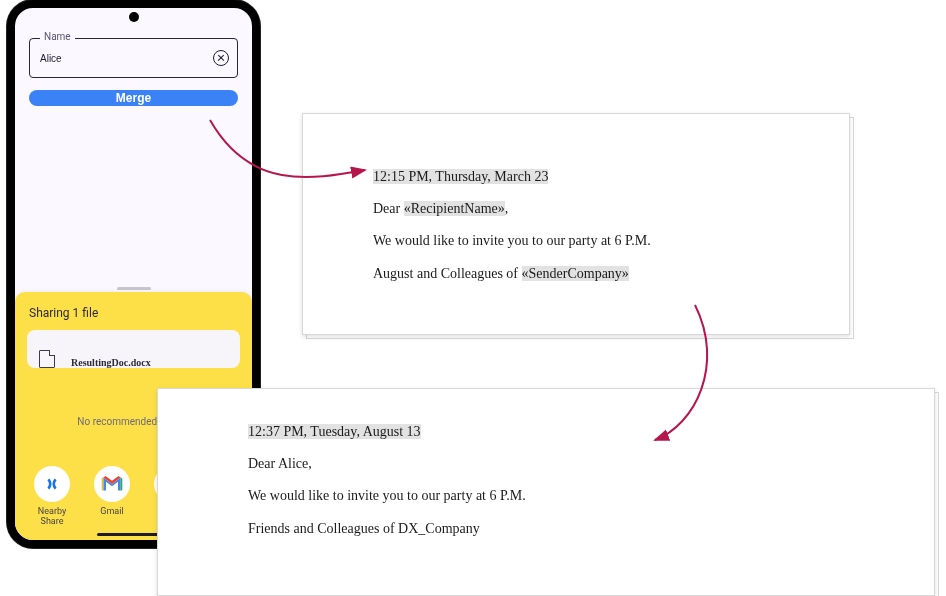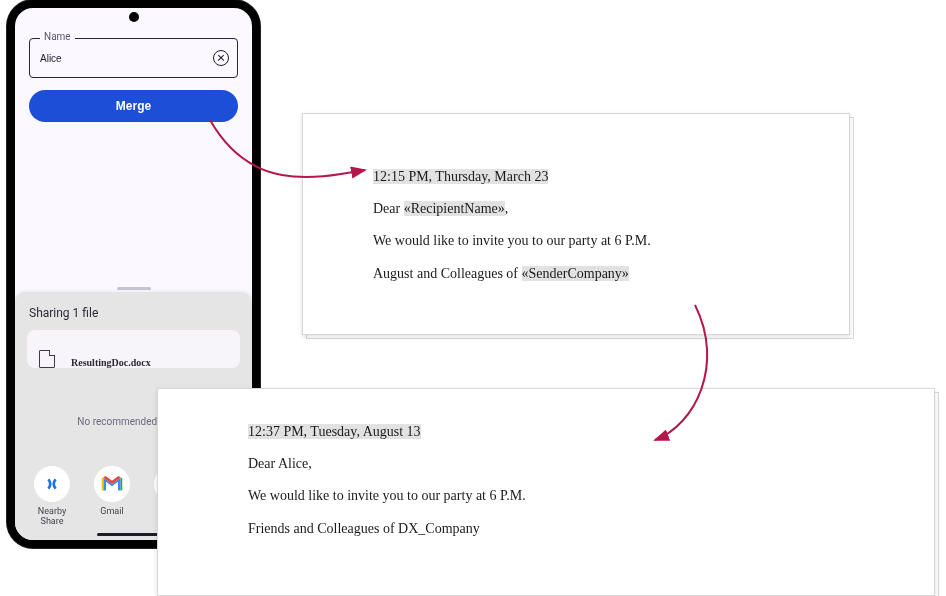--- a/index.html
+++ b/index.html
@@ -82,22 +82,22 @@
     left: 50%; top: 50%;
     width: 8px; height: 1.4px;
     background: #1e1b2e;
   }
   .clear-icon::before { transform: translate(-50%,-50%) rotate(45deg); }
   .clear-icon::after  { transform: translate(-50%,-50%) rotate(-45deg); }
 
   .merge-btn {
     margin-top: 12px;
     width: 100%;
-    height: 32px;
-    background: #1d4ed8;
+    height: 16px;
+    background: #3b82f6;
     color: #ffffff;
     font-size: 12px;
     font-weight: 600;
     border: none;
     border-radius: 16px;
     cursor: pointer;
   }
 
   .drag-handle {
     position:absolute;
@@ -105,21 +105,21 @@
     transform:translateX(-50%);
     width:34px; height:3px;
     background:#c8c4d0;
     border-radius:2px;
   }
 
   .share-sheet {
     position: absolute;
     left: 0; right: 0; bottom: 0;
     height: 248px;
-    background: #e5e5e5;
+    background: #fde047;
     border-radius: 10px 10px 0 0;
     box-shadow: 0 -1px 4px rgba(0,0,0,.06);
     font-family: Roboto, Arial, sans-serif;
   }
   .share-title {
     font-size: 12px;
     color: #2d2a38;
     padding: 14px 14px 8px 14px;
   }
   .file-card {

